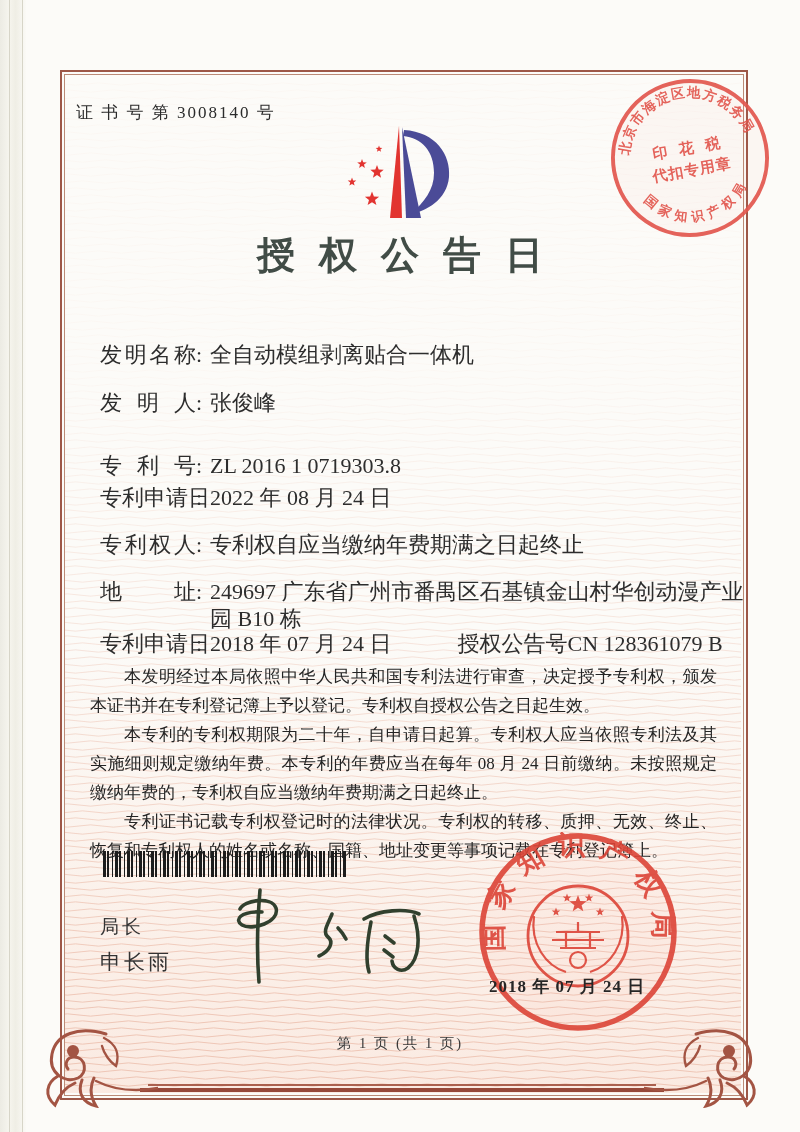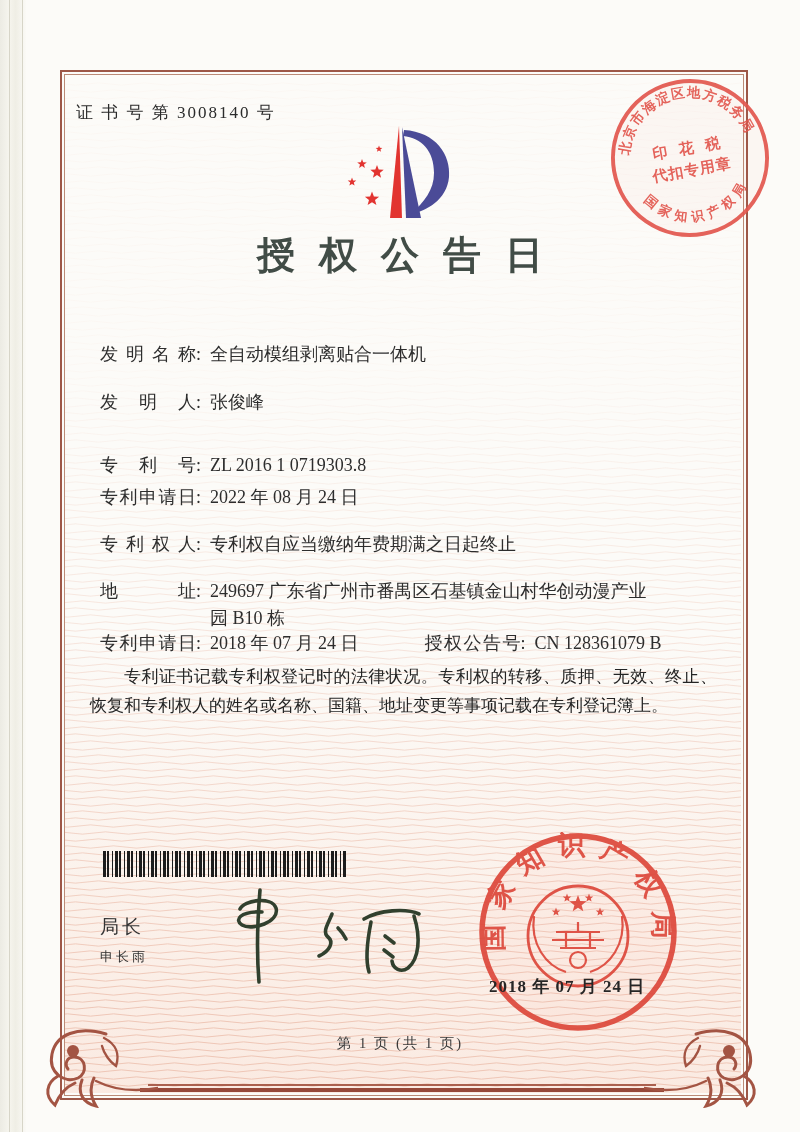--- a/index.html
+++ b/index.html
@@ -24,36 +24,36 @@
   .cert-no{left:76px;top:101px;font-size:17px;letter-spacing:2px;color:#2b2b2b;z-index:3;}
   
   #taxstamp{left:606px;top:74px;z-index:4;transform:rotate(-10deg);opacity:.92;}
   #taxstamp text{fill:#e2574e;font-family:"Liberation Serif","DejaVu Serif",serif;font-weight:bold;}
   
   #logo{left:342px;top:118px;z-index:3;}
   
   .title{left:0;right:0;top:230px;text-align:center;font-size:38px;font-weight:600;
     letter-spacing:24px;padding-left:24px;color:#414c46;z-index:3;}
   
-  .field-row{left:100px;z-index:3;font-size:18px;line-height:27px;white-space:nowrap;}
+  .field-row{left:100px;z-index:3;font-size:22px;line-height:27px;white-space:nowrap;}
   .flabel{display:inline-block;width:96px;text-align:justify;text-align-last:justify;
     text-justify:inter-character;vertical-align:top;}
   .fcolon{display:inline-block;width:14px;vertical-align:top;}
   .fvalue{display:inline-block;vertical-align:top;white-space:pre-line;}
   .grant-pair{display:inline-block;margin-left:66px;}
   
   .paras{left:90px;top:662px;width:627px;z-index:3;font-size:17px;line-height:29px;
     text-align:justify;text-justify:inter-ideograph;color:#242424;}
   .paras p{margin:0;text-indent:2em;}
   
   .barcode{left:103px;top:851px;width:248px;height:26px;z-index:3;font-size:0;}
   .barcode span{display:inline-block;height:26px;background:#1c1c1c;}
   
   .signer-title{left:100px;top:914px;font-size:19px;letter-spacing:3px;z-index:3;color:#333;}
-  .signer-name{left:100px;top:948px;font-size:13px;letter-spacing:3px;z-index:3;color:#333;}
+  .signer-name{left:100px;top:948px;font-size:21px;letter-spacing:3px;z-index:3;color:#333;}
   #signature{left:214px;top:884px;z-index:4;}
   
   #seal{left:470px;top:832px;z-index:4;opacity:.9;}
   #seal text{fill:#dc4437;font-weight:bold;font-family:"Liberation Serif","DejaVu Serif",serif;}
   .seal-date{left:489px;top:975px;font-size:17px;font-weight:600;letter-spacing:1px;z-index:5;color:#262626;}
   
   .footer{left:0;right:0;top:1034px;text-align:center;font-size:14.5px;letter-spacing:2px;z-index:3;color:#3a3a3a;}
   
   .rule-thin{left:148px;top:1084px;width:508px;height:1.5px;background:#ab604e;z-index:2;}
   .rule-thick{left:140px;top:1088px;width:524px;height:3.5px;background:#964839;z-index:2;}
@@ -268,20 +268,22 @@
 </div>
 <div class="abs field-row" style="top:578px">
   <span class="flabel">地址</span><span class="fcolon">:</span><span class="fvalue">249697 广东省广州市番禺区石基镇金山村华创动漫产业
 园 B10 栋</span>
 </div>
 <div class="abs field-row" style="top:630px">
   <span class="flabel">专利申请日</span><span class="fcolon">:</span><span class="fvalue">2018 年 07 月 24 日</span><span class="grant-pair"><span class="flabel">授权公告号</span><span class="fcolon">:</span><span class="fvalue">CN 128361079 B</span></span>
 </div>
 
 <div class="abs paras">
+  <p>本发明经过本局依照中华人民共和国专利法进行审查，决定授予专利权，颁发本证书并在专利登记簿上予以登记。专利权自授权公告之日起生效。</p>
+  <p>本专利的专利权期限为二十年，自申请日起算。专利权人应当依照专利法及其实施细则规定缴纳年费。本专利的年费应当在每年 08 月 24 日前缴纳。未按照规定缴纳年费的，专利权自应当缴纳年费期满之日起终止。</p>
   <p>专利证书记载专利权登记时的法律状况。专利权的转移、质押、无效、终止、恢复和专利权人的姓名或名称、国籍、地址变更等事项记载在专利登记簿上。</p>
 </div>
 
 <div class="abs barcode" id="barcode"><span style="width: 3px; margin-right: 1px;"></span><span style="width: 2px; margin-right: 3px;"></span><span style="width: 1px; margin-right: 2px;"></span><span style="width: 3px; margin-right: 1px;"></span><span style="width: 2px; margin-right: 3px;"></span><span style="width: 1px; margin-right: 2px;"></span><span style="width: 3px; margin-right: 1px;"></span><span style="width: 2px; margin-right: 3px;"></span><span style="width: 1px; margin-right: 2px;"></span><span style="width: 3px; margin-right: 1px;"></span><span style="width: 2px; margin-right: 3px;"></span><span style="width: 1px; margin-right: 2px;"></span><span style="width: 3px; margin-right: 1px;"></span><span style="width: 2px; margin-right: 3px;"></span><span style="width: 1px; margin-right: 2px;"></span><span style="width: 3px; margin-right: 1px;"></span><span style="width: 2px; margin-right: 3px;"></span><span style="width: 1px; margin-right: 2px;"></span><span style="width: 3px; margin-right: 1px;"></span><span style="width: 2px; margin-right: 3px;"></span><span style="width: 1px; margin-right: 2px;"></span><span style="width: 3px; margin-right: 1px;"></span><span style="width: 2px; margin-right: 3px;"></span><span style="width: 1px; margin-right: 2px;"></span><span style="width: 3px; margin-right: 1px;"></span><span style="width: 2px; margin-right: 3px;"></span><span style="width: 1px; margin-right: 2px;"></span><span style="width: 3px; margin-right: 1px;"></span><span style="width: 2px; margin-right: 3px;"></span><span style="width: 1px; margin-right: 2px;"></span><span style="width: 3px; margin-right: 1px;"></span><span style="width: 2px; margin-right: 3px;"></span><span style="width: 1px; margin-right: 2px;"></span><span style="width: 3px; margin-right: 1px;"></span><span style="width: 2px; margin-right: 3px;"></span><span style="width: 1px; margin-right: 2px;"></span><span style="width: 3px; margin-right: 1px;"></span><span style="width: 2px; margin-right: 3px;"></span><span style="width: 1px; margin-right: 2px;"></span><span style="width: 3px; margin-right: 1px;"></span><span style="width: 2px; margin-right: 3px;"></span><span style="width: 1px; margin-right: 2px;"></span><span style="width: 3px; margin-right: 1px;"></span><span style="width: 2px; margin-right: 3px;"></span><span style="width: 1px; margin-right: 2px;"></span><span style="width: 3px; margin-right: 1px;"></span><span style="width: 2px; margin-right: 3px;"></span><span style="width: 1px; margin-right: 2px;"></span><span style="width: 3px; margin-right: 1px;"></span><span style="width: 2px; margin-right: 3px;"></span><span style="width: 1px; margin-right: 2px;"></span><span style="width: 3px; margin-right: 1px;"></span><span style="width: 2px; margin-right: 3px;"></span><span style="width: 1px; margin-right: 2px;"></span><span style="width: 3px; margin-right: 1px;"></span><span style="width: 2px; margin-right: 3px;"></span><span style="width: 1px; margin-right: 2px;"></span><span style="width: 3px; margin-right: 1px;"></span><span style="width: 2px; margin-right: 3px;"></span><span style="width: 1px; margin-right: 2px;"></span><span style="width: 3px; margin-right: 1px;"></span></div>
 
 <div class="abs signer-title">局长</div>
 <div class="abs signer-name">申长雨</div>
 
 <svg id="signature" class="abs" width="215" height="102" viewBox="0 0 215 102" fill="none" stroke="#31402e" stroke-width="3.6" stroke-linecap="round">
   <path d="M46,6 C44,30 42,64 45,98"></path>

